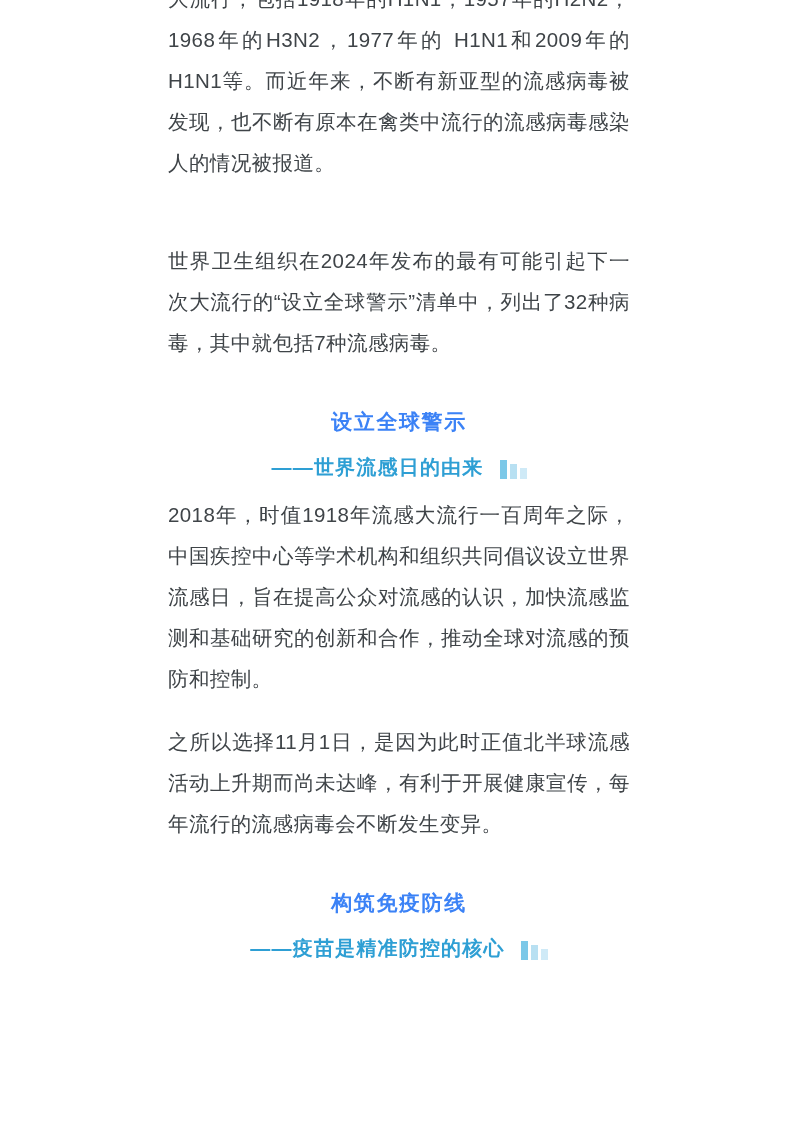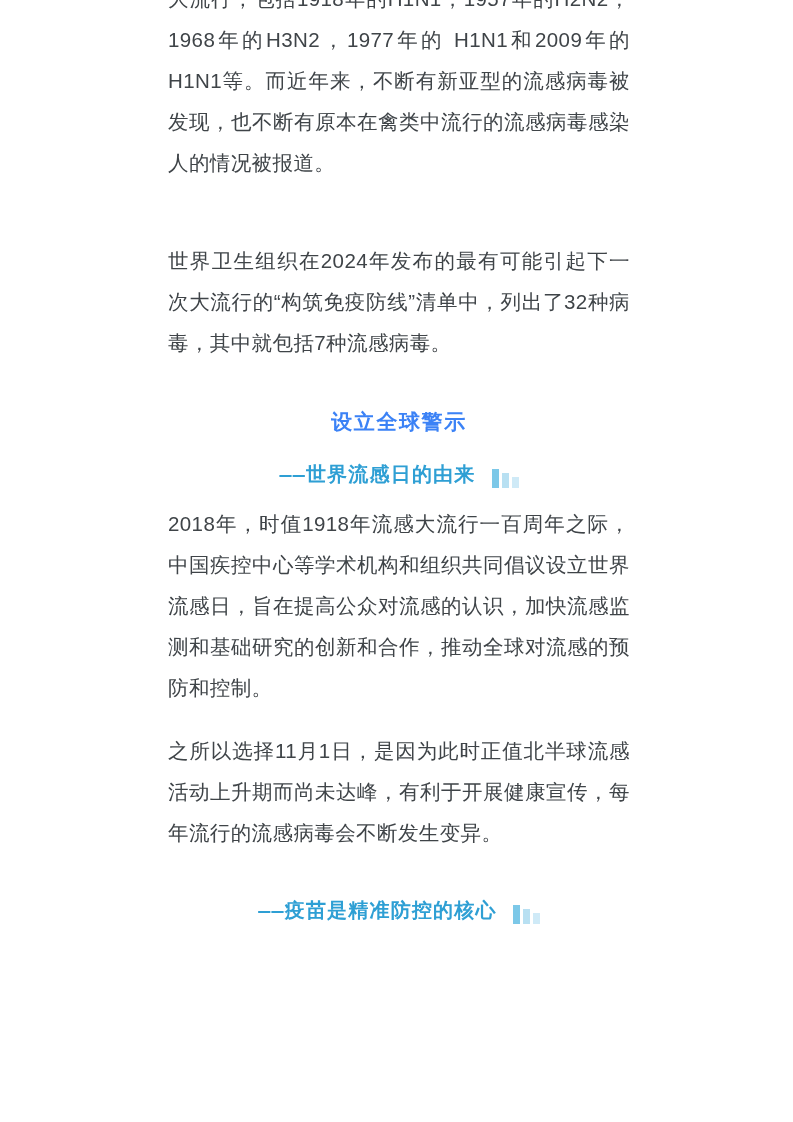--- a/index.html
+++ b/index.html
@@ -61,23 +61,22 @@
     font-weight: 700;
     color: #3b82f6;
     letter-spacing: 1.6px;
     line-height: 34px;
   }
   .heading-sub-row {
     display: flex;
     align-items: flex-end;
     justify-content: center;
     gap: 16px;
-    margin-top: 20px;
+    margin-top: 11px;
     line-height: 34px;
-    font-family: Liberation Mono, monospace;
   }
   .heading-sub {
     font-size: 20px;
     font-weight: 700;
     color: #2e9fd4;
     letter-spacing: 1.2px;
   }
   .bars {
     display: inline-flex;
     align-items: flex-end;
@@ -101,41 +100,42 @@
   <div class="content">
 
     <div class="clipped-wrap">
       <div class="clipped-inner">
         <p class="para">大流行，包括1918年的H1N1，1957年的H2N2，1968年的H3N2，1977年的 H1N1和2009年的H1N1等。而近年来，不断有新亚型的流感病毒被发现，也不断有原本在禽类中流行的流感病毒感染人的情况被报道。</p>
       </div>
     </div>
 
     <div class="spacer-md"></div>
 
-    <p class="para">世界卫生组织在2024年发布的最有可能引起下一次大流行的“构筑免疫防线”清单中，列出了32种病毒，其中就包括7种流感病毒。</p>
+    <p class="para">世界卫生组织在2024年发布的最有可能引起下一次大流行的“设立全球警示”清单中，列出了32种病毒，其中就包括7种流感病毒。</p>
 
     <div class="heading-block">
       <div class="heading-main">设立全球警示</div>
       <div class="heading-sub-row">
         <div class="heading-sub">——世界流感日的由来</div>
         <div class="bars">
           <span class="b1"></span>
             <span class="b2"></span>
             <span class="b3"></span>
         </div>
       </div>
     </div>
 
     <p class="para">2018年，时值1918年流感大流行一百周年之际，中国疾控中心等学术机构和组织共同倡议设立世界流感日，旨在提高公众对流感的认识，加快流感监测和基础研究的创新和合作，推动全球对流感的预防和控制。</p>
 
     <div class="spacer-md"></div>
 
     <p class="para">之所以选择11月1日，是因为此时正值北半球流感活动上升期而尚未达峰，有利于开展健康宣传，每年流行的流感病毒会不断发生变异。</p>
 
     <div class="heading-block">
+      <div class="heading-main">构筑免疫防线</div>
       <div class="heading-sub-row">
         <div class="heading-sub">——疫苗是精准防控的核心</div>
         <div class="bars">
           <span class="b1"></span>
             <span class="b2"></span>
             <span class="b3"></span>
         </div>
       </div>
     </div>
 

